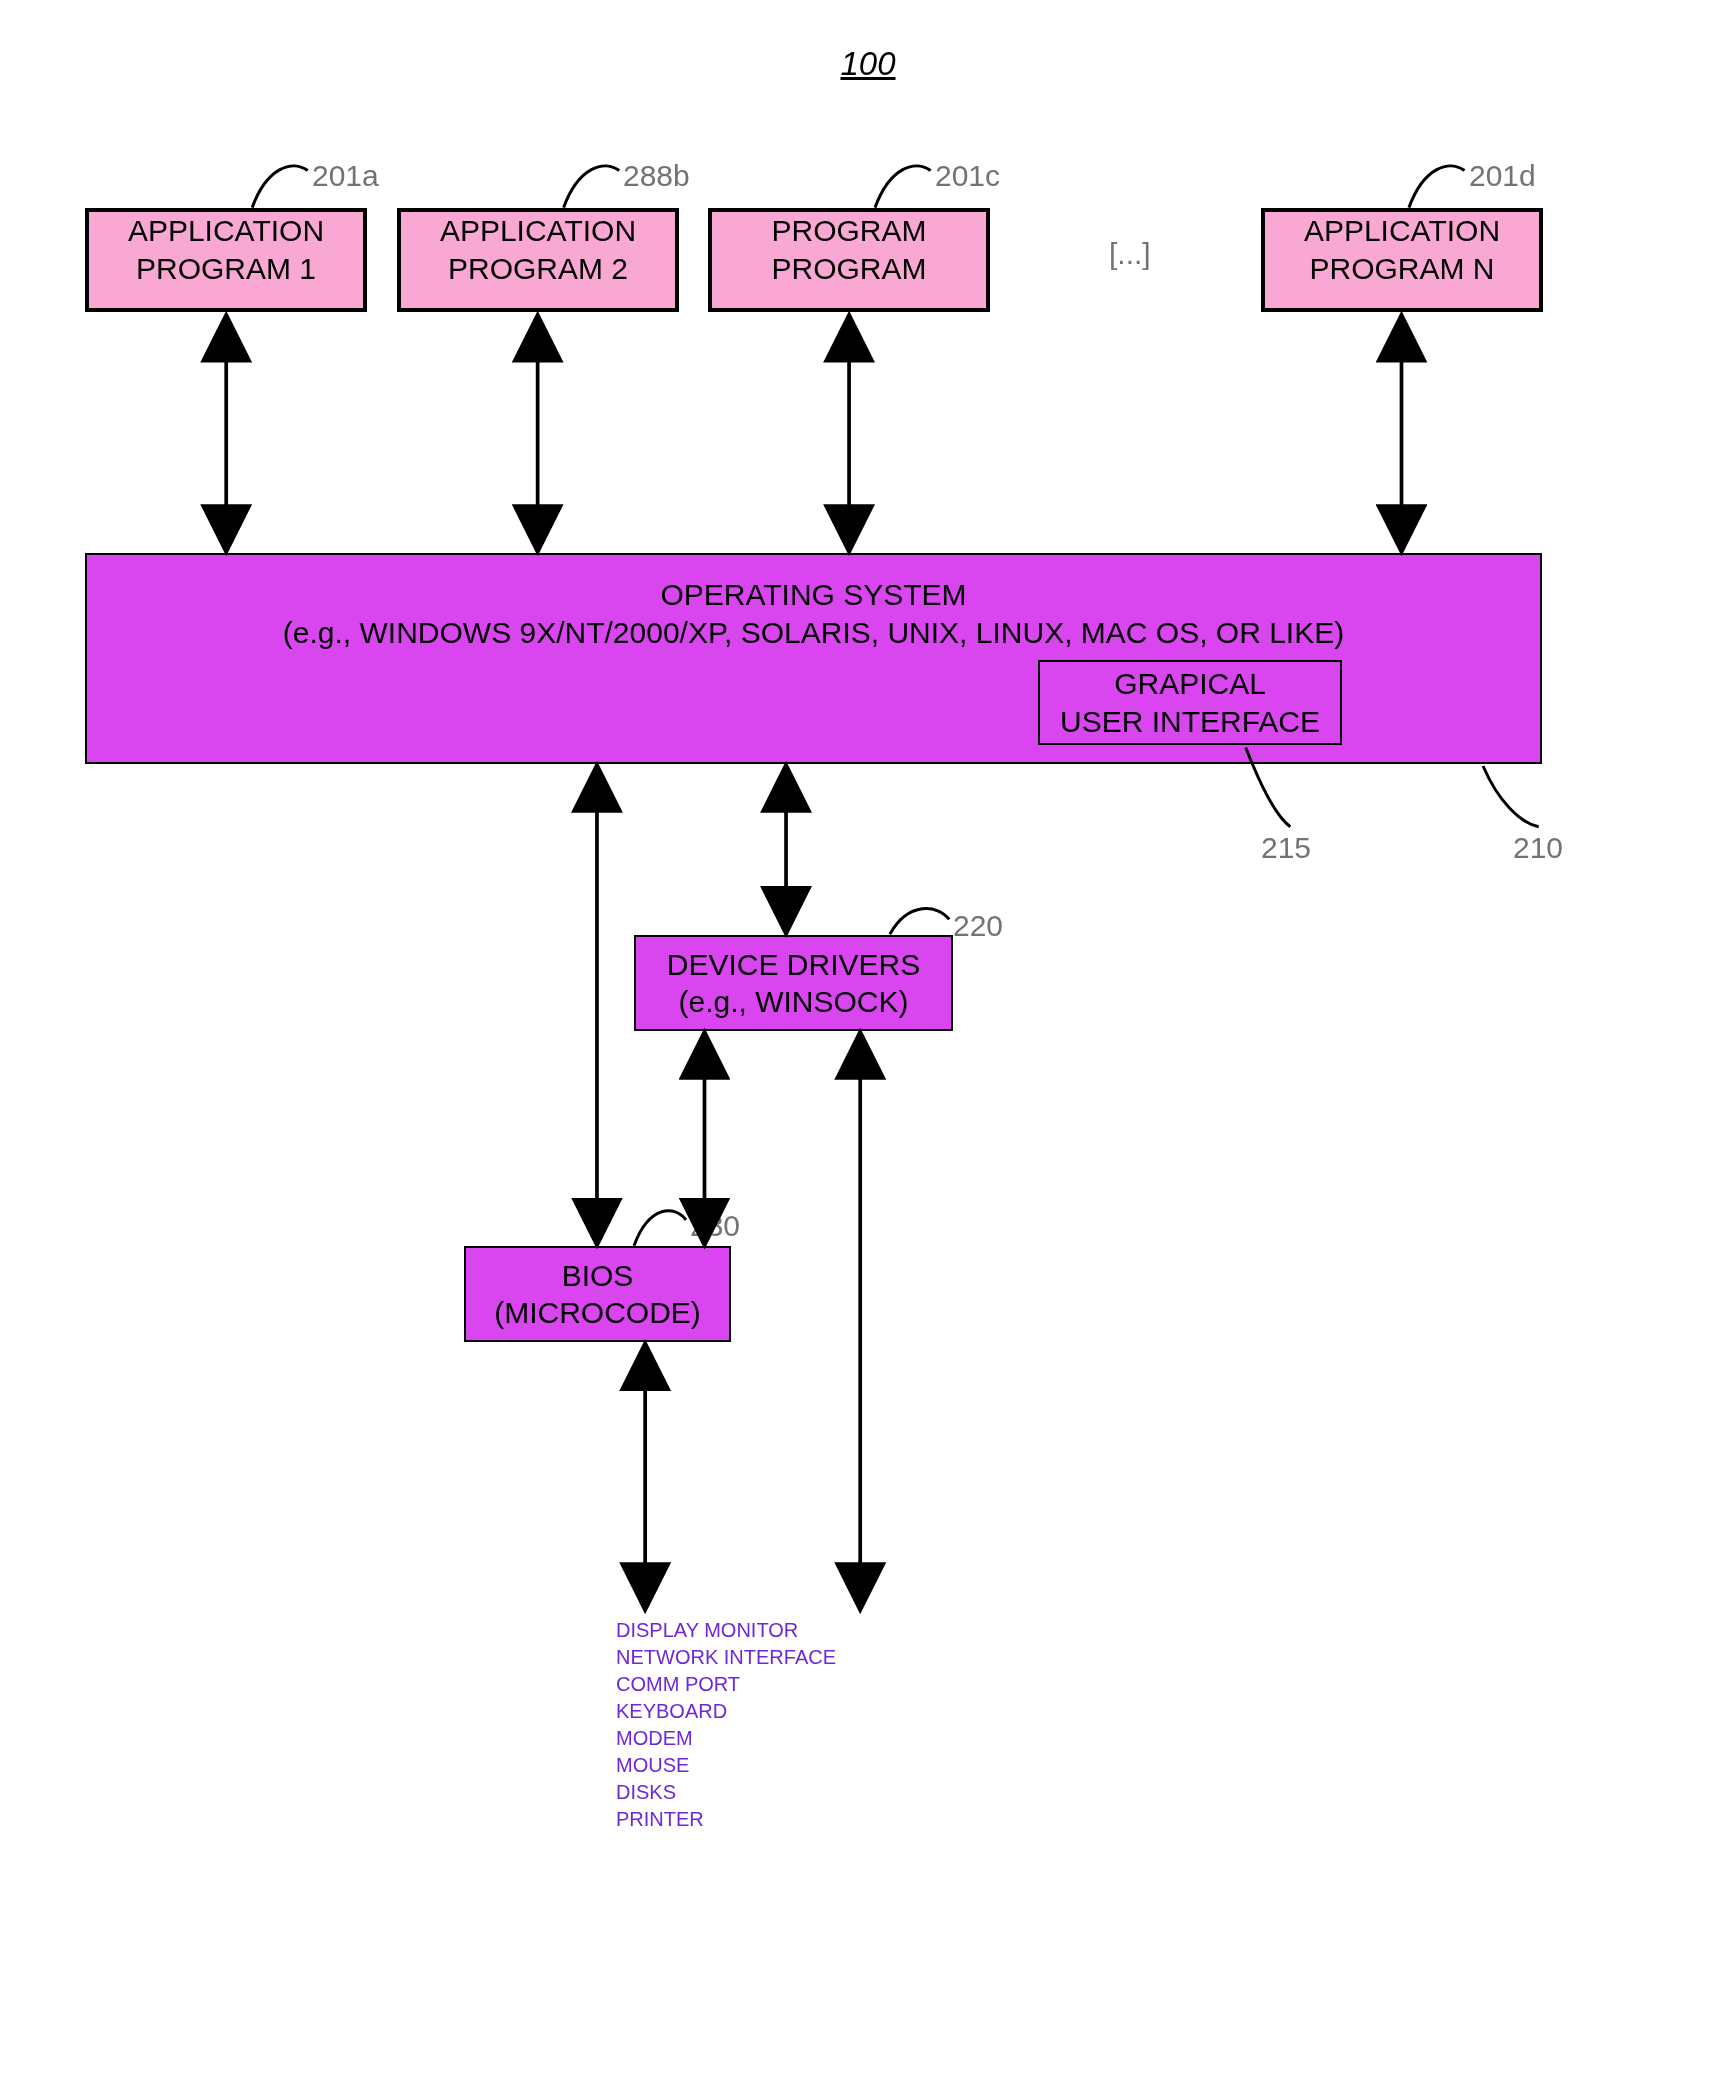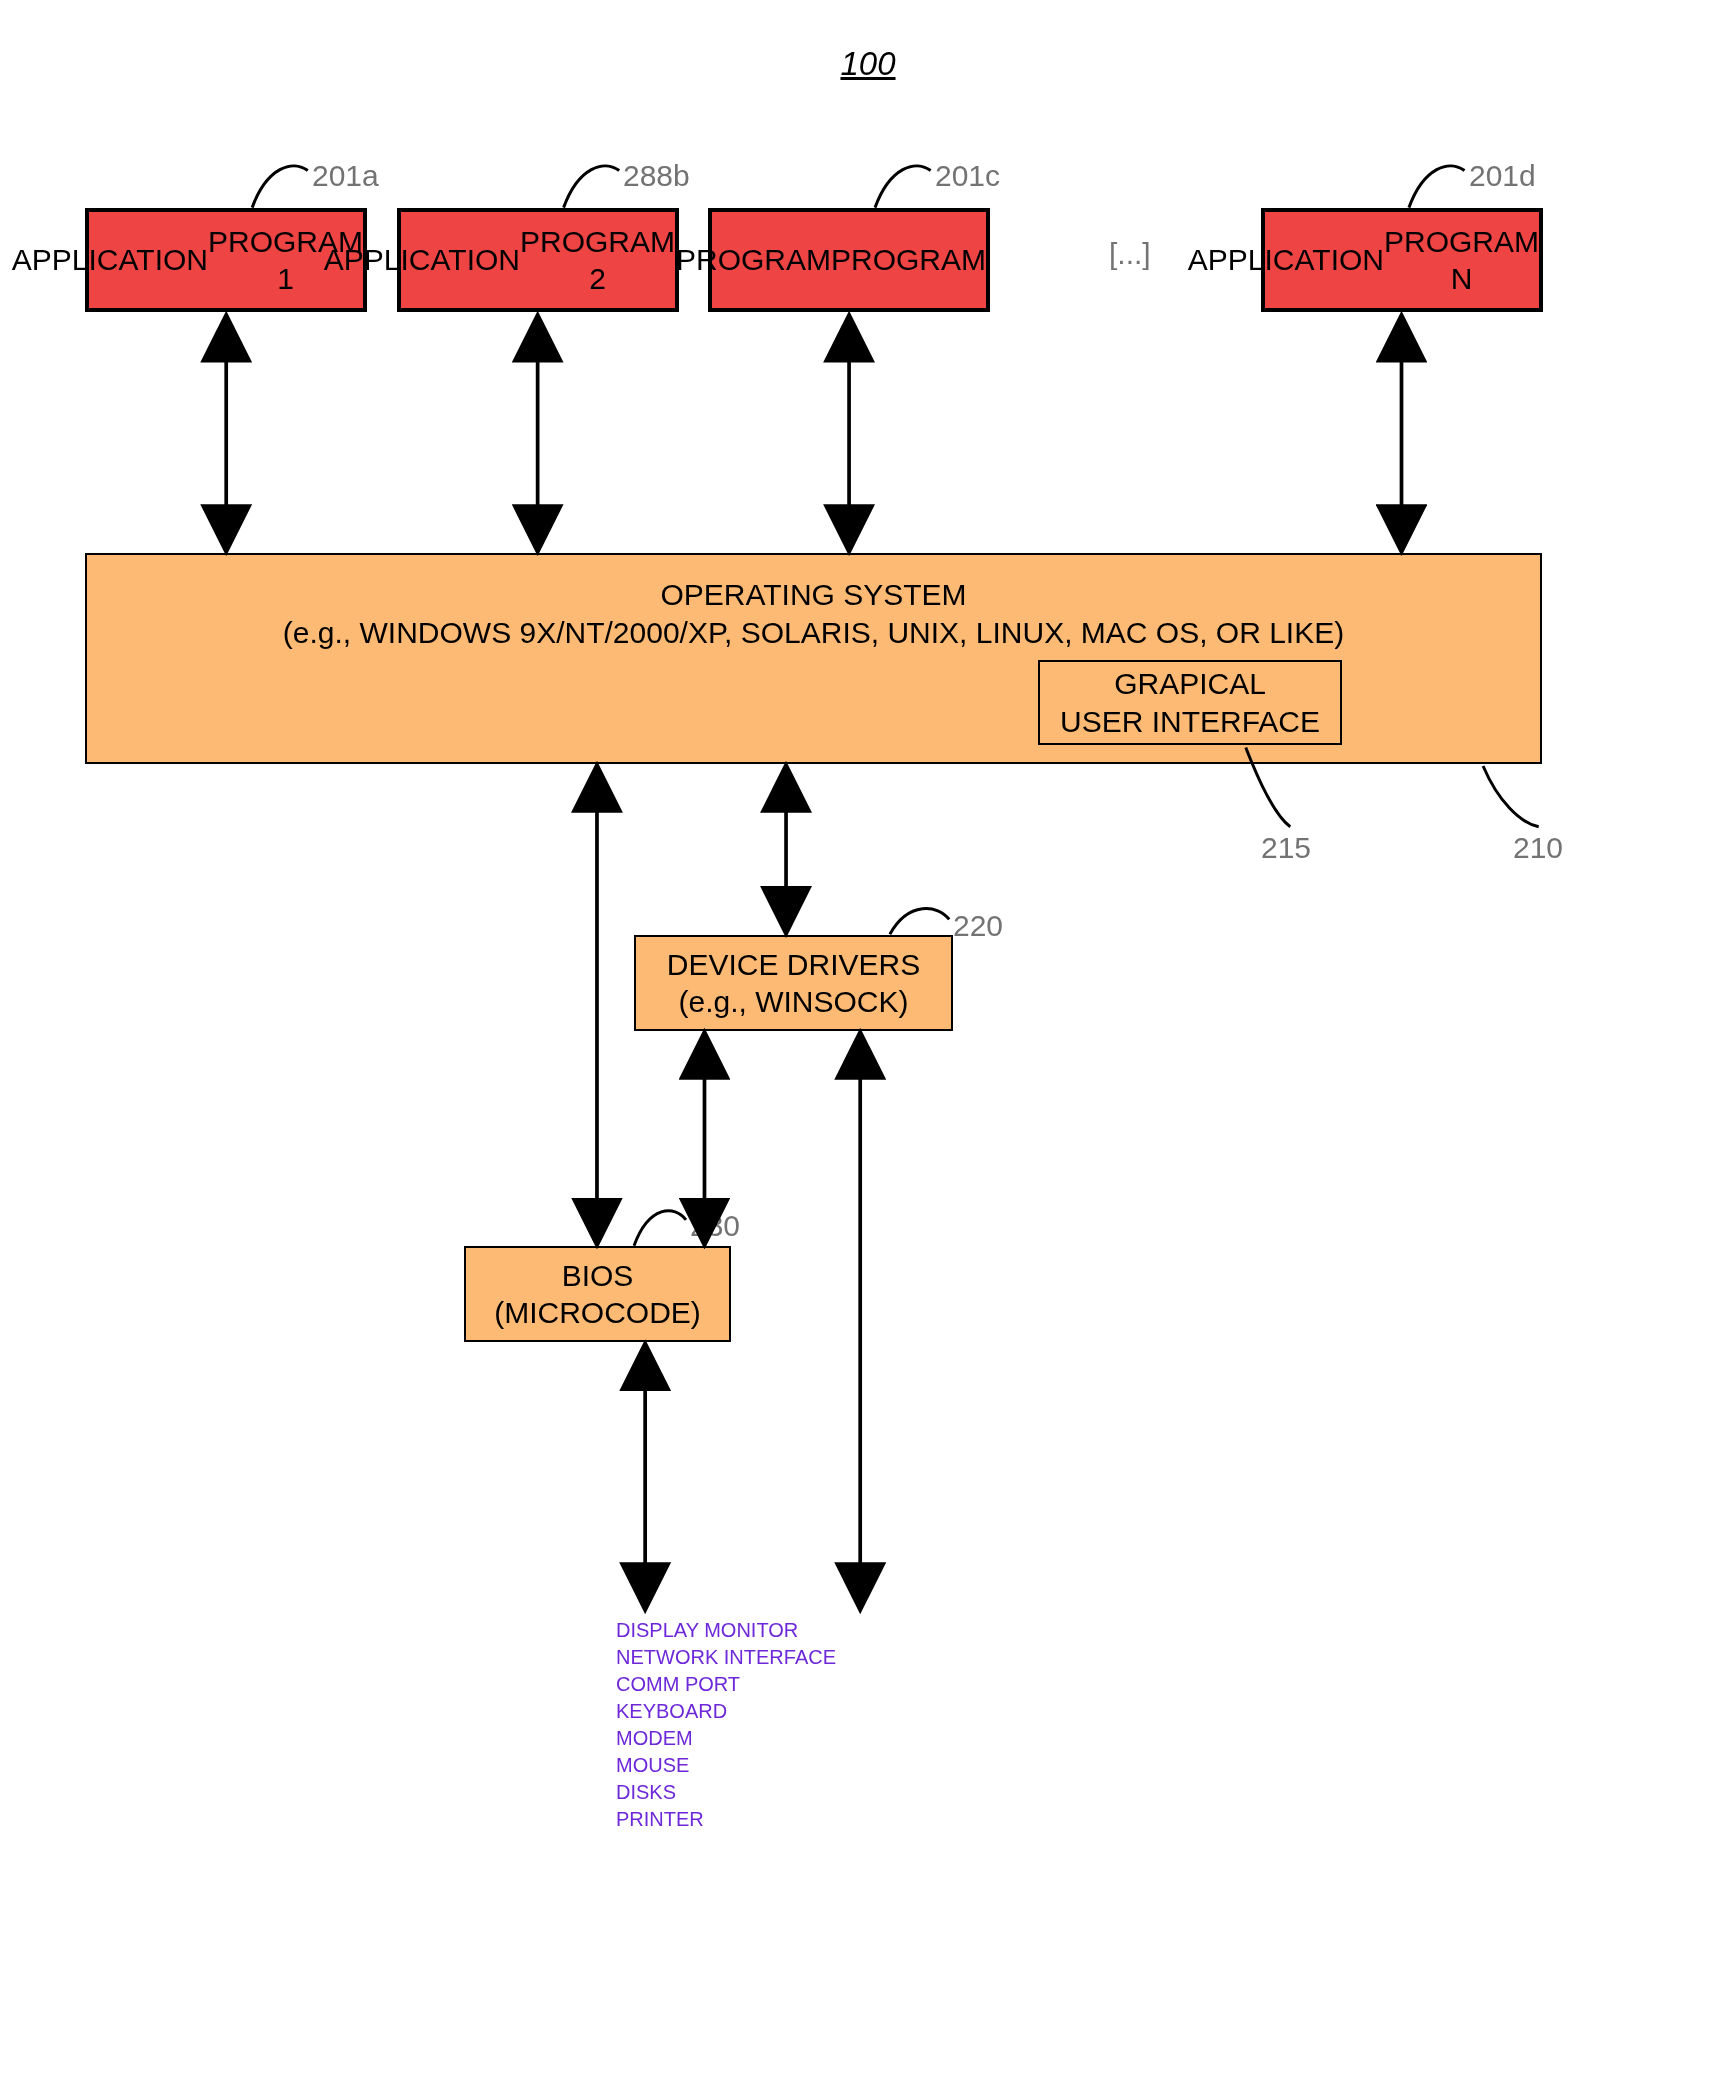--- a/index.html
+++ b/index.html
@@ -16,33 +16,34 @@
   }
   .label {
     position: absolute;
     font-size: 30px;
     color: #737373;
     white-space: pre;
   }
   .box {
     position: absolute;
     border: 4.5px solid #000;
-    background: #ef4444;
+    background: #f9a8d4;
     box-sizing: border-box;
     display: flex;
+    flex-direction: column;
     align-items: center;
-    justify-content: flex-end;
+    justify-content: flex-start;
     text-align: center;
     font-size: 30px;
     line-height: 1.25;
   }
   .thinbox {
     position: absolute;
     border: 2.2px solid #000;
-    background: #fdba74;
+    background: #d946ef;
     box-sizing: border-box;
     display: flex;
     flex-direction: column;
     align-items: center;
     justify-content: center;
     text-align: center;
     font-size: 30px;
     line-height: 1.25;
   }
   .title {

